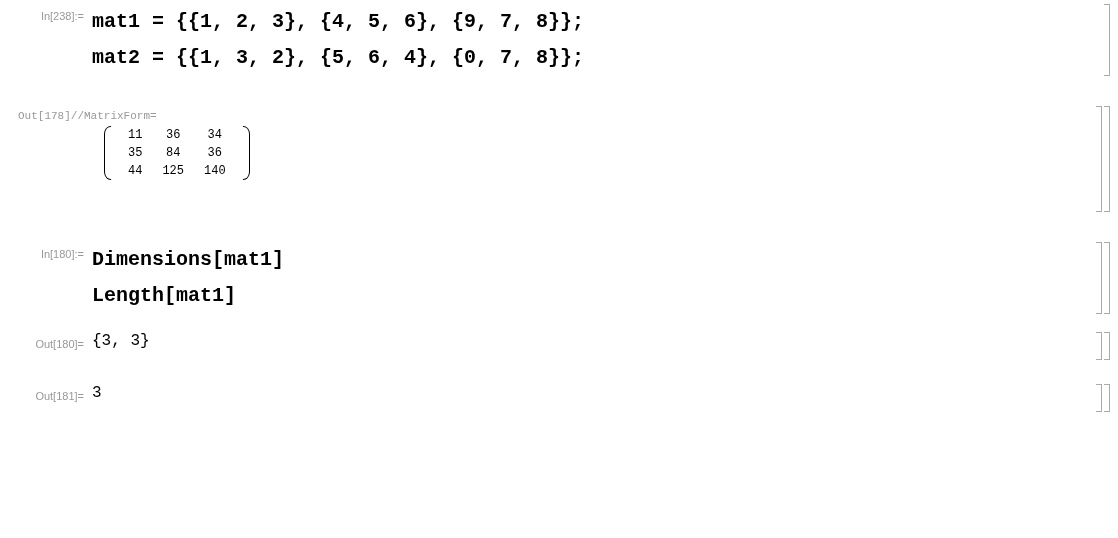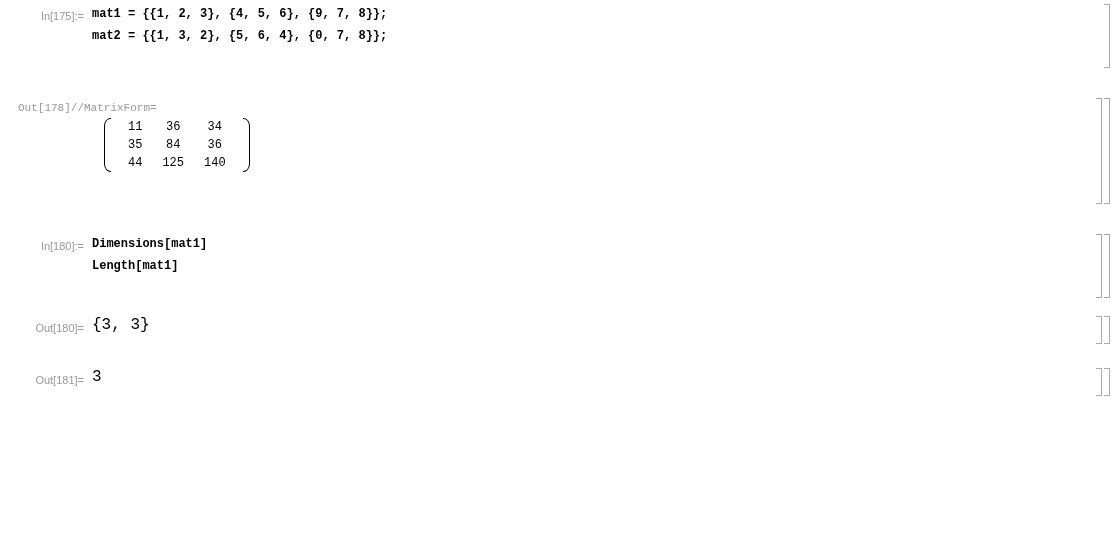--- a/index.html
+++ b/index.html
@@ -26,21 +26,21 @@
       color: #999;
       font-size: 11px;
       width: 92px;
       text-align: right;
       padding-right: 8px;
       padding-top: 6px;
       flex-shrink: 0;
     }
     .content {
       font-family: "Courier New", Courier, monospace;
-      font-size: 12px;
+      font-size: 20px;
       font-weight: bold;
       color: #000;
       flex: 1;
     }
     .content .line {
       line-height: 1.8;
     }
     .output-content {
       font-weight: normal;
       font-size: 16px;
@@ -118,21 +118,21 @@
     }
     .cell-group {
       position: relative;
     }
   </style>
 </head>
 <body>
 
 <div class="cell-group" style="padding-top:4px;">
   <div class="cell" style="min-height:64px;">
-    <div class="label">In[175]:=</div>
+    <div class="label">In[238]:=</div>
     <div class="content">
       <div class="line">mat1 = {{1, 2, 3}, {4, 5, 6}, {9, 7, 8}};</div>
       <div class="line">mat2 = {{1, 3, 2}, {5, 6, 4}, {0, 7, 8}};</div>
     </div>
     <div class="brackets">
       <div class="bracket"></div>
     </div>
   </div>
 </div>
 

